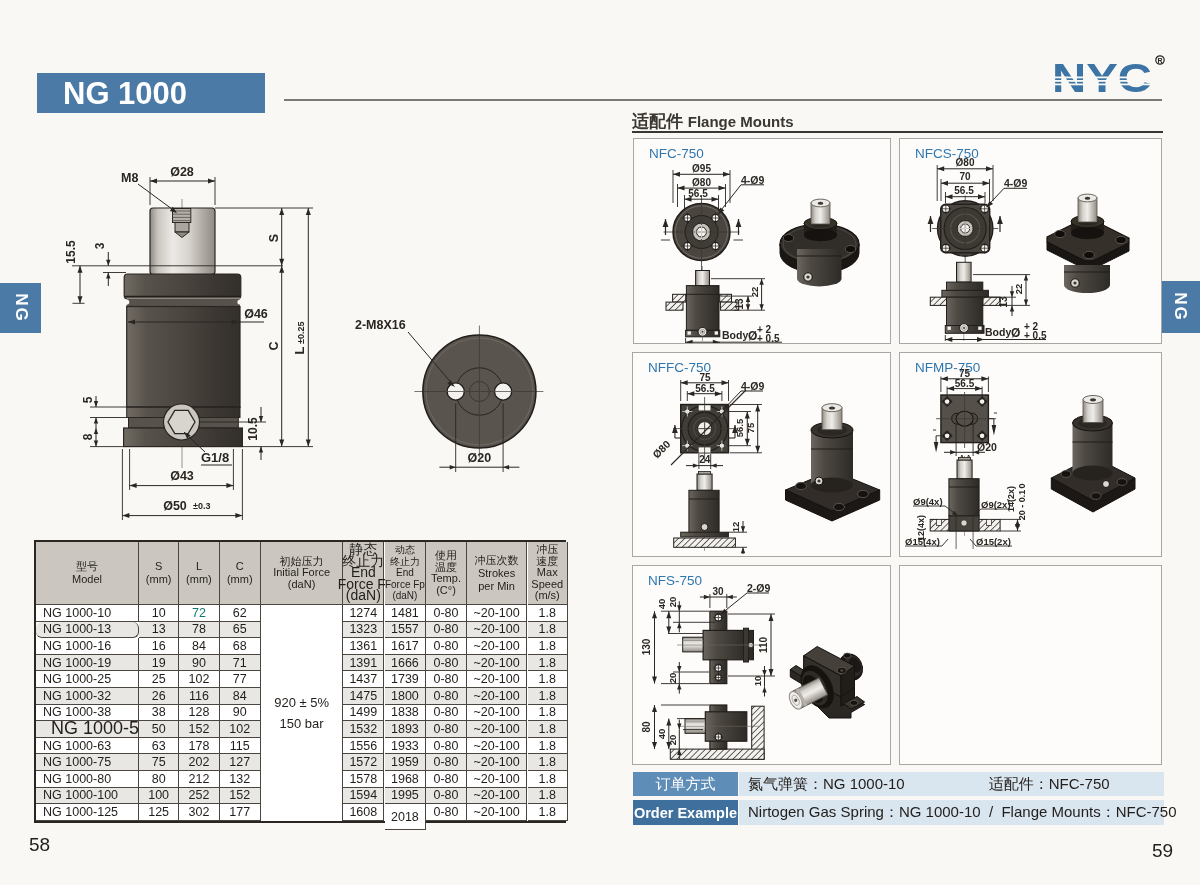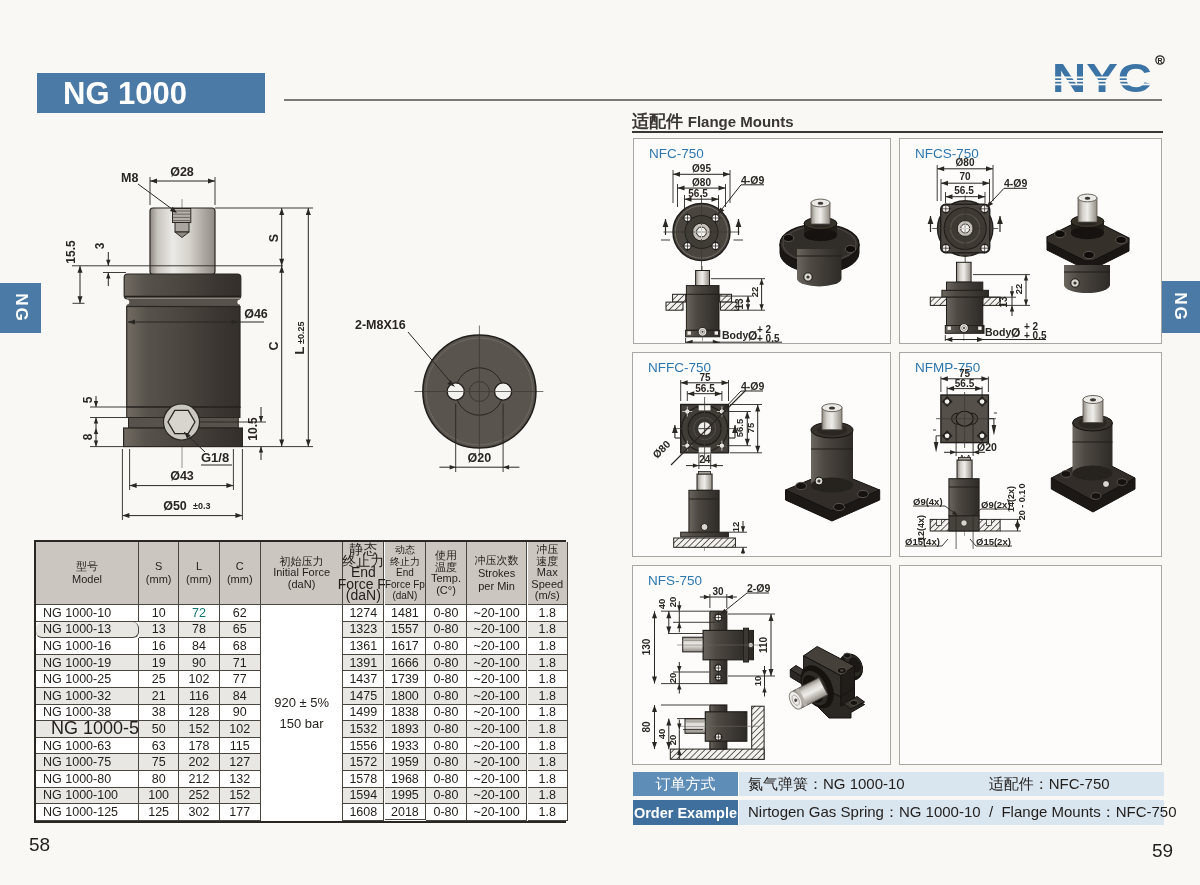--- a/index.html
+++ b/index.html
@@ -217,21 +217,21 @@
       <div style="position:absolute;left:0px;top:129.39999999999998px;width:103px;height:16.6px;background:#ffffff;border-right:1px solid #4a453f;border-bottom:1px solid #4a453f;box-sizing:border-box;display:flex;align-items:center;justify-content:flex-start;padding-left:7px;font-size:12.5px;color:#221e1b;white-space:nowrap;">NG 1000-25</div>
       <div style="position:absolute;left:103px;top:129.39999999999998px;width:40.3px;height:16.6px;background:#ffffff;border-right:1px solid #4a453f;border-bottom:1px solid #4a453f;box-sizing:border-box;display:flex;align-items:center;justify-content:center;font-size:12.5px;color:#221e1b;white-space:nowrap;">25</div>
       <div style="position:absolute;left:143.3px;top:129.39999999999998px;width:40.3px;height:16.6px;background:#ffffff;border-right:1px solid #4a453f;border-bottom:1px solid #4a453f;box-sizing:border-box;display:flex;align-items:center;justify-content:center;font-size:12.5px;color:#221e1b;white-space:nowrap;">102</div>
       <div style="position:absolute;left:183.60000000000002px;top:129.39999999999998px;width:41.4px;height:16.6px;background:#ffffff;border-right:1px solid #4a453f;border-bottom:1px solid #4a453f;box-sizing:border-box;display:flex;align-items:center;justify-content:center;font-size:12.5px;color:#221e1b;white-space:nowrap;">77</div>
       <div style="position:absolute;left:307.20000000000005px;top:129.39999999999998px;width:41.3px;height:16.6px;background:#ffffff;border-right:1px solid #4a453f;border-bottom:1px solid #4a453f;box-sizing:border-box;display:flex;align-items:center;justify-content:center;font-size:12.5px;color:#221e1b;white-space:nowrap;">1437</div>
       <div style="position:absolute;left:348.50000000000006px;top:129.39999999999998px;width:41.8px;height:16.6px;background:#ffffff;border-right:1px solid #4a453f;border-bottom:1px solid #4a453f;box-sizing:border-box;display:flex;align-items:center;justify-content:center;font-size:12.5px;color:#221e1b;white-space:nowrap;">1739</div>
       <div style="position:absolute;left:390.30000000000007px;top:129.39999999999998px;width:40.4px;height:16.6px;background:#ffffff;border-right:1px solid #4a453f;border-bottom:1px solid #4a453f;box-sizing:border-box;display:flex;align-items:center;justify-content:center;font-size:12.5px;color:#221e1b;white-space:nowrap;">0-80</div>
       <div style="position:absolute;left:430.70000000000005px;top:129.39999999999998px;width:60.8px;height:16.6px;background:#ffffff;border-right:1px solid #4a453f;border-bottom:1px solid #4a453f;box-sizing:border-box;display:flex;align-items:center;justify-content:center;font-size:12.5px;color:#221e1b;white-space:nowrap;">~20-100</div>
       <div style="position:absolute;left:491.50000000000006px;top:129.39999999999998px;width:40.5px;height:16.6px;background:#ffffff;border-right:1px solid #4a453f;border-bottom:1px solid #4a453f;box-sizing:border-box;display:flex;align-items:center;justify-content:center;font-size:12.5px;color:#221e1b;white-space:nowrap;">1.8</div>
       <div style="position:absolute;left:0px;top:145.99999999999997px;width:103px;height:16.6px;background:#e9e7e3;border-right:1px solid #4a453f;border-bottom:1px solid #4a453f;box-sizing:border-box;display:flex;align-items:center;justify-content:flex-start;padding-left:7px;font-size:12.5px;color:#221e1b;white-space:nowrap;">NG 1000-32</div>
-      <div style="position:absolute;left:103px;top:145.99999999999997px;width:40.3px;height:16.6px;background:#e9e7e3;border-right:1px solid #4a453f;border-bottom:1px solid #4a453f;box-sizing:border-box;display:flex;align-items:center;justify-content:center;font-size:12.5px;color:#221e1b;white-space:nowrap;">21</div>
+      <div style="position:absolute;left:103px;top:145.99999999999997px;width:40.3px;height:16.6px;background:#e9e7e3;border-right:1px solid #4a453f;border-bottom:1px solid #4a453f;box-sizing:border-box;display:flex;align-items:center;justify-content:center;font-size:12.5px;color:#221e1b;white-space:nowrap;">26</div>
       <div style="position:absolute;left:143.3px;top:145.99999999999997px;width:40.3px;height:16.6px;background:#e9e7e3;border-right:1px solid #4a453f;border-bottom:1px solid #4a453f;box-sizing:border-box;display:flex;align-items:center;justify-content:center;font-size:12.5px;color:#221e1b;white-space:nowrap;">116</div>
       <div style="position:absolute;left:183.60000000000002px;top:145.99999999999997px;width:41.4px;height:16.6px;background:#e9e7e3;border-right:1px solid #4a453f;border-bottom:1px solid #4a453f;box-sizing:border-box;display:flex;align-items:center;justify-content:center;font-size:12.5px;color:#221e1b;white-space:nowrap;">84</div>
       <div style="position:absolute;left:307.20000000000005px;top:145.99999999999997px;width:41.3px;height:16.6px;background:#e9e7e3;border-right:1px solid #4a453f;border-bottom:1px solid #4a453f;box-sizing:border-box;display:flex;align-items:center;justify-content:center;font-size:12.5px;color:#221e1b;white-space:nowrap;">1475</div>
       <div style="position:absolute;left:348.50000000000006px;top:145.99999999999997px;width:41.8px;height:16.6px;background:#e9e7e3;border-right:1px solid #4a453f;border-bottom:1px solid #4a453f;box-sizing:border-box;display:flex;align-items:center;justify-content:center;font-size:12.5px;color:#221e1b;white-space:nowrap;">1800</div>
       <div style="position:absolute;left:390.30000000000007px;top:145.99999999999997px;width:40.4px;height:16.6px;background:#e9e7e3;border-right:1px solid #4a453f;border-bottom:1px solid #4a453f;box-sizing:border-box;display:flex;align-items:center;justify-content:center;font-size:12.5px;color:#221e1b;white-space:nowrap;">0-80</div>
       <div style="position:absolute;left:430.70000000000005px;top:145.99999999999997px;width:60.8px;height:16.6px;background:#e9e7e3;border-right:1px solid #4a453f;border-bottom:1px solid #4a453f;box-sizing:border-box;display:flex;align-items:center;justify-content:center;font-size:12.5px;color:#221e1b;white-space:nowrap;">~20-100</div>
       <div style="position:absolute;left:491.50000000000006px;top:145.99999999999997px;width:40.5px;height:16.6px;background:#e9e7e3;border-right:1px solid #4a453f;border-bottom:1px solid #4a453f;box-sizing:border-box;display:flex;align-items:center;justify-content:center;font-size:12.5px;color:#221e1b;white-space:nowrap;">1.8</div>
       <div style="position:absolute;left:0px;top:162.59999999999997px;width:103px;height:16.6px;background:#ffffff;border-right:1px solid #4a453f;border-bottom:1px solid #4a453f;box-sizing:border-box;display:flex;align-items:center;justify-content:flex-start;padding-left:7px;font-size:12.5px;color:#221e1b;white-space:nowrap;">NG 1000-38</div>
       <div style="position:absolute;left:103px;top:162.59999999999997px;width:40.3px;height:16.6px;background:#ffffff;border-right:1px solid #4a453f;border-bottom:1px solid #4a453f;box-sizing:border-box;display:flex;align-items:center;justify-content:center;font-size:12.5px;color:#221e1b;white-space:nowrap;">38</div>
       <div style="position:absolute;left:143.3px;top:162.59999999999997px;width:40.3px;height:16.6px;background:#ffffff;border-right:1px solid #4a453f;border-bottom:1px solid #4a453f;box-sizing:border-box;display:flex;align-items:center;justify-content:center;font-size:12.5px;color:#221e1b;white-space:nowrap;">128</div>
@@ -284,21 +284,21 @@
       <div style="position:absolute;left:307.20000000000005px;top:245.59999999999994px;width:41.3px;height:16.6px;background:#e9e7e3;border-right:1px solid #4a453f;border-bottom:1px solid #4a453f;box-sizing:border-box;display:flex;align-items:center;justify-content:center;font-size:12.5px;color:#221e1b;white-space:nowrap;">1594</div>
       <div style="position:absolute;left:348.50000000000006px;top:245.59999999999994px;width:41.8px;height:16.6px;background:#e9e7e3;border-right:1px solid #4a453f;border-bottom:1px solid #4a453f;box-sizing:border-box;display:flex;align-items:center;justify-content:center;font-size:12.5px;color:#221e1b;white-space:nowrap;">1995</div>
       <div style="position:absolute;left:390.30000000000007px;top:245.59999999999994px;width:40.4px;height:16.6px;background:#e9e7e3;border-right:1px solid #4a453f;border-bottom:1px solid #4a453f;box-sizing:border-box;display:flex;align-items:center;justify-content:center;font-size:12.5px;color:#221e1b;white-space:nowrap;">0-80</div>
       <div style="position:absolute;left:430.70000000000005px;top:245.59999999999994px;width:60.8px;height:16.6px;background:#e9e7e3;border-right:1px solid #4a453f;border-bottom:1px solid #4a453f;box-sizing:border-box;display:flex;align-items:center;justify-content:center;font-size:12.5px;color:#221e1b;white-space:nowrap;">~20-100</div>
       <div style="position:absolute;left:491.50000000000006px;top:245.59999999999994px;width:40.5px;height:16.6px;background:#e9e7e3;border-right:1px solid #4a453f;border-bottom:1px solid #4a453f;box-sizing:border-box;display:flex;align-items:center;justify-content:center;font-size:12.5px;color:#221e1b;white-space:nowrap;">1.8</div>
       <div style="position:absolute;left:0px;top:262.19999999999993px;width:103px;height:16.6px;background:#ffffff;border-right:1px solid #4a453f;border-bottom:1px solid #4a453f;box-sizing:border-box;display:flex;align-items:center;justify-content:flex-start;padding-left:7px;font-size:12.5px;color:#221e1b;white-space:nowrap;">NG 1000-125</div>
       <div style="position:absolute;left:103px;top:262.19999999999993px;width:40.3px;height:16.6px;background:#ffffff;border-right:1px solid #4a453f;border-bottom:1px solid #4a453f;box-sizing:border-box;display:flex;align-items:center;justify-content:center;font-size:12.5px;color:#221e1b;white-space:nowrap;">125</div>
       <div style="position:absolute;left:143.3px;top:262.19999999999993px;width:40.3px;height:16.6px;background:#ffffff;border-right:1px solid #4a453f;border-bottom:1px solid #4a453f;box-sizing:border-box;display:flex;align-items:center;justify-content:center;font-size:12.5px;color:#221e1b;white-space:nowrap;">302</div>
       <div style="position:absolute;left:183.60000000000002px;top:262.19999999999993px;width:41.4px;height:16.6px;background:#ffffff;border-right:1px solid #4a453f;border-bottom:1px solid #4a453f;box-sizing:border-box;display:flex;align-items:center;justify-content:center;font-size:12.5px;color:#221e1b;white-space:nowrap;">177</div>
       <div style="position:absolute;left:307.20000000000005px;top:262.19999999999993px;width:41.3px;height:16.6px;background:#ffffff;border-right:1px solid #4a453f;border-bottom:1px solid #4a453f;box-sizing:border-box;display:flex;align-items:center;justify-content:center;font-size:12.5px;color:#221e1b;white-space:nowrap;">1608</div>
-      <div style="position:absolute;left:348.50000000000006px;top:262.19999999999993px;width:41.8px;height:16px;background:#ffffff;border-right:1px solid #4a453f;border-bottom:1px solid #4a453f;box-sizing:border-box;display:flex;align-items:center;justify-content:center;font-size:12.5px;color:#221e1b;white-space:nowrap;">2018</div>
+      <div style="position:absolute;left:348.50000000000006px;top:262.19999999999993px;width:41.8px;height:26px;background:#ffffff;border-right:1px solid #4a453f;border-bottom:1px solid #4a453f;box-sizing:border-box;display:flex;align-items:center;justify-content:center;font-size:12.5px;color:#221e1b;white-space:nowrap;">2018</div>
       <div style="position:absolute;left:390.30000000000007px;top:262.19999999999993px;width:40.4px;height:16.6px;background:#ffffff;border-right:1px solid #4a453f;border-bottom:1px solid #4a453f;box-sizing:border-box;display:flex;align-items:center;justify-content:center;font-size:12.5px;color:#221e1b;white-space:nowrap;">0-80</div>
       <div style="position:absolute;left:430.70000000000005px;top:262.19999999999993px;width:60.8px;height:16.6px;background:#ffffff;border-right:1px solid #4a453f;border-bottom:1px solid #4a453f;box-sizing:border-box;display:flex;align-items:center;justify-content:center;font-size:12.5px;color:#221e1b;white-space:nowrap;">~20-100</div>
       <div style="position:absolute;left:491.50000000000006px;top:262.19999999999993px;width:40.5px;height:16.6px;background:#ffffff;border-right:1px solid #4a453f;border-bottom:1px solid #4a453f;box-sizing:border-box;display:flex;align-items:center;justify-content:center;font-size:12.5px;color:#221e1b;white-space:nowrap;">1.8</div>
       <div style="position:absolute;left:225.0px;top:63px;width:82.2px;height:215.8px;background:#fff;border-right:1px solid #4a453f;box-sizing:border-box;display:flex;flex-direction:column;align-items:center;justify-content:center;font-size:13px;color:#221e1b;line-height:21px;">
         <span>920 ± 5%</span>
         <span>150 bar</span>
       </div>
     </div>
     <div class="box" style="left:633px;top:138px;width:256px;height:203.5px;">
       <svg width="256" height="204" viewBox="0 0 256 204" style="position:absolute;left:0;top:0">

